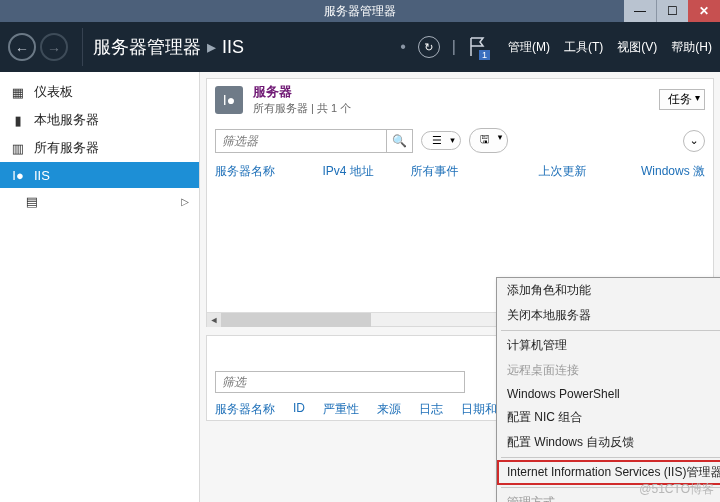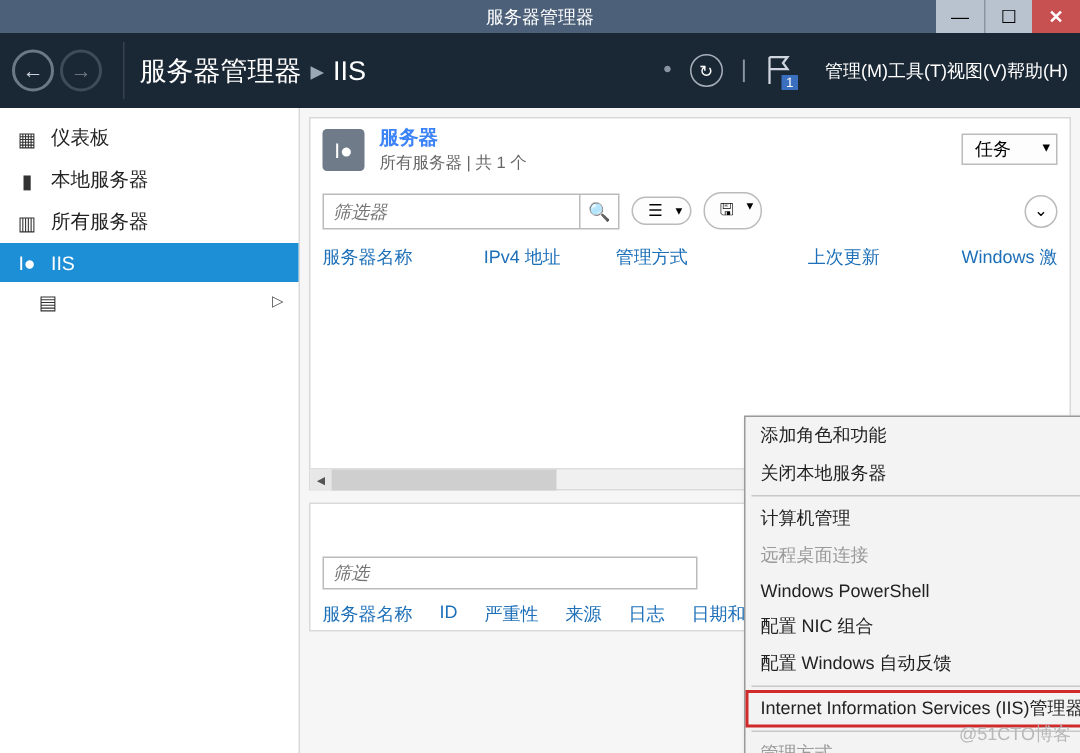--- a/index.html
+++ b/index.html
@@ -19,39 +19,39 @@
   .nav-arrow.disabled { opacity:.45;}
   .nav-sep { width:1px; height:38px; background:#364251; margin:0 10px;}
   .breadcrumb { font-size:18px; display:flex; align-items:center; gap:6px;}
   .bc-sep { color:#9aa7b4;}
   .nav-right { margin-left:auto; display:flex; align-items:center; gap:12px;}
   .nav-ico-circle { width:22px;height:22px;border:1.5px solid #a7b0bb;border-radius:50%;display:flex;align-items:center;justify-content:center;font-size:11px;}
   .nav-sepdot { color:#8a95a4;}
   .flag { width:18px; height:22px; position:relative;}
   .flag svg { width:18px; height:22px;}
   .flag-badge { position:absolute; bottom:-2px; right:-4px; background:#3a6fbf; color:#fff; font-size:9px; padding:0 3px;}
-  .menu-items { display:flex; font-size:12px; margin-left:10px;}
+  .menu-items { display:flex; gap:14px; font-size:12px; margin-left:10px;}
 
   .workspace { display:flex; height:430px;}
   .sidebar { width:200px; border-right:1px solid #d9d9d9; padding-top:6px;}
   .side-item { display:flex; align-items:center; gap:8px; padding:5px 10px; font-size:13px; color:#222;}
   .side-item.active { background:#1d8fd6; color:#fff;}
   .side-ico { width:16px; height:16px; display:flex; align-items:center; justify-content:center; color:#333;}
   .side-item.active .side-ico { color:#fff;}
   .side-sub { padding-left:24px;}
   .chev { margin-left:auto; font-size:10px; color:#555;}
 
   .main { flex:1; background:#f6f6f6; padding:6px 6px 0 6px; position:relative; overflow:hidden;}
   .panel { background:#fff; border:1px solid #d9d9d9; margin-bottom:8px;}
   .panel-hdr { display:flex; align-items:center; padding:4px 8px; gap:10px;}
   .panel-hdr .hdr-ico { width:28px;height:28px;background:#6f7b88;border-radius:3px; display:flex;align-items:center;justify-content:center;color:#fff;font-size:14px;}
   .hdr-titles { display:flex; flex-direction:column;}
-  .hdr-title { font-size:13px; font-weight:600; color:#3b82f6;}
+  .hdr-title { font-size:13px; font-weight:600; color:#701a75;}
   .hdr-sub { font-size:11px; color:#666;}
-  .tasks-btn { margin-left:auto; border:1px solid #bbb; padding:1px 30px 1px 8px; font-size:12px; position:relative; background:#fdfdfd;}
+  .tasks-btn { margin-left:auto; border:1px solid #bbb; padding:1px 12px 1px 8px; font-size:12px; position:relative; background:#fdfdfd;}
   .tasks-btn::after { content:"▾"; position:absolute; right:4px; top:2px; font-size:10px;}
 
   .filter-row { display:flex; align-items:center; padding:8px 8px; gap:8px;}
   .search-wrap { display:flex; align-items:center; border:1px solid #bbb; background:#fff;}
   .search-input { border:none; outline:none; padding:3px 6px; font-size:12px; font-style:italic; width:170px; color:#a16207;}
   .search-btn { width:26px; height:22px; border-left:1px solid #bbb; display:flex;align-items:center;justify-content:center; font-size:12px;}
   .pill { border:1px solid #bbb; border-radius:12px; padding:2px 18px 2px 10px; font-size:11px; background:#fdfdfd; position:relative;}
   .pill::after { content:"▾"; position:absolute; right:5px; top:3px; font-size:9px;}
   .expand { margin-left:auto; width:22px;height:22px;border:1px solid #bbb;border-radius:50%;display:flex;align-items:center;justify-content:center;font-size:11px;}
 
@@ -159,21 +159,21 @@
           <input class="search-input" placeholder="筛选器" style="">
           <div class="search-btn">🔍</div>
         </div>
         <div class="pill">☰</div>
         <div class="pill">🖫</div>
         <div class="expand">⌄</div>
       </div>
       <div class="grid-head">
         <span class="gh" style="width:90px">服务器名称</span>
         <span class="gh" style="width:70px">IPv4 地址</span>
-        <span class="gh" style="width:70px">管理方式</span>
+        <span class="gh" style="width:70px">所有事件</span>
         <span class="gh" style="width:85px;margin-left:40px">上次更新</span>
         <span class="gh" style="margin-left:auto">Windows 激</span>
       </div>
       <div style="height:130px"></div>
       <div class="grid-scrollbar">
         <div class="sb-arr sb-l">◄</div>
         <div class="sb-thumb" style="left:14px"></div>
         <div class="sb-arr sb-r">►</div>
       </div>
     </div>

